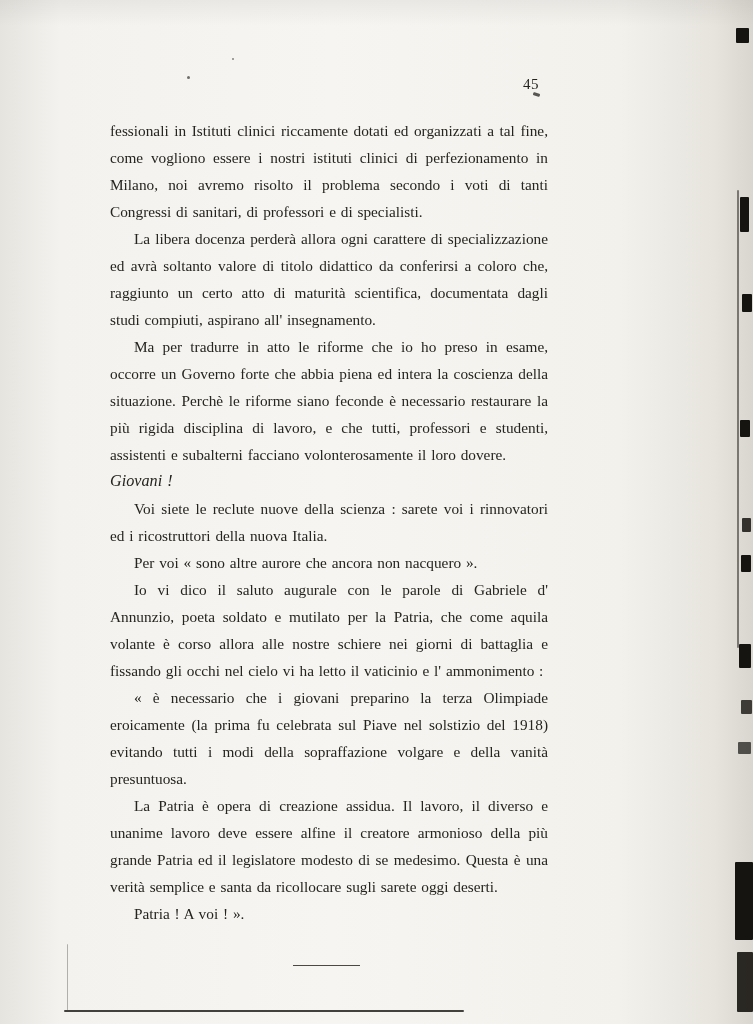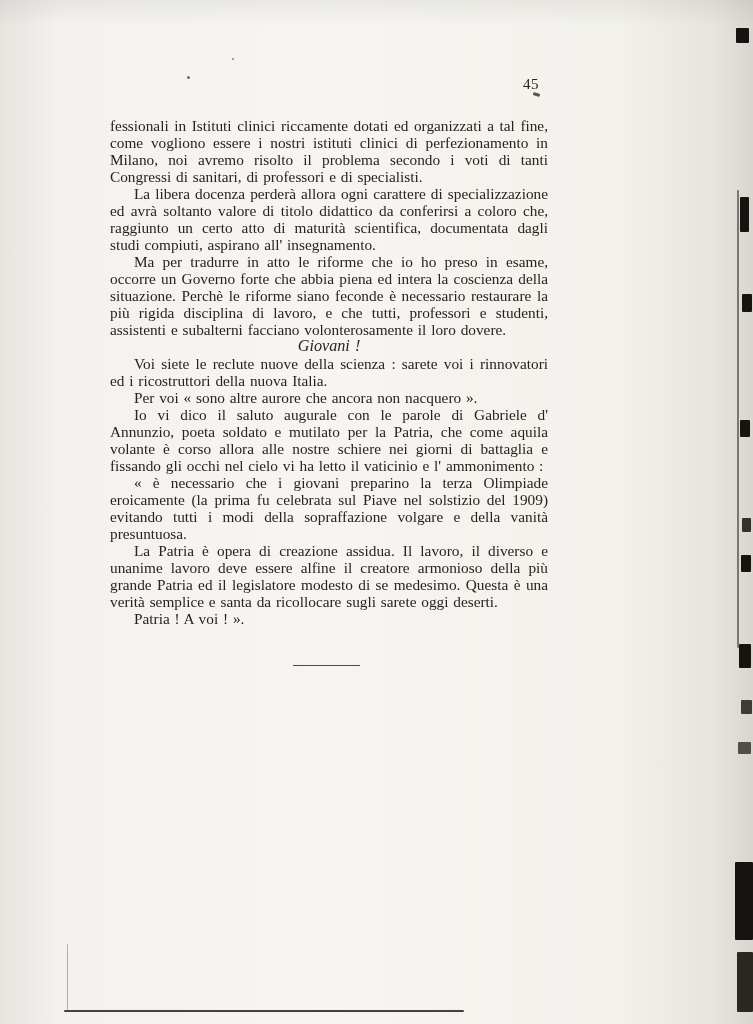--- a/index.html
+++ b/index.html
@@ -25,32 +25,32 @@
     left: 523px;
     font-size: 15px;
     letter-spacing: 0.5px;
   }
   .textblock {
     position: absolute;
     left: 110px;
     top: 117px;
     width: 438px;
     font-size: 15.3px;
-    line-height: 17px;
+    line-height: 27px;
     text-align: justify;
     word-spacing: 1px;
   }
   .textblock p { margin: 0; text-indent: 24px; }
   .textblock p.noindent { text-indent: 0; }
   .section-heading {
     margin: 33px 0 14px 62px;
     font-style: italic;
     font-size: 16.2px;
     text-indent: 0 !important;
-    text-align: center;
+    text-align: left;
     font-family: Liberation Serif, serif;
   }
   .end-rule {
     margin: 38px 0 0 183px;
     width: 67px;
     height: 0;
     border-top: 1.4px solid #4c4941;
   }
   
   .artifact {
@@ -86,21 +86,21 @@
 <div class="textblock">
   <p class="noindent">fessionali in Istituti clinici riccamente dotati ed organizzati a tal fine, come vogliono essere i nostri istituti clinici di perfezionamento in Milano, noi avremo risolto il problema secondo i voti di tanti Congressi di sanitari, di professori e di specialisti.</p>
   <p>La libera docenza perderà allora ogni carattere di specializzazione ed avrà soltanto valore di titolo didattico da conferirsi a coloro che, raggiunto un certo atto di maturità scientifica, documentata dagli studi compiuti,  aspirano all' insegnamento.</p>
   <p>Ma per tradurre in atto le riforme che io ho preso in esame, occorre un Governo forte che abbia piena ed intera la coscienza della situazione. Perchè le riforme siano feconde è  necessario restaurare la più rigida disciplina di lavoro, e che tutti, professori e studenti, assistenti e subalterni facciano volonterosamente il loro dovere.</p>
 
   <p class="section-heading">Giovani !</p>
 
   <p>Voi siete le reclute nuove della scienza : sarete voi i rinnovatori ed i ricostruttori della nuova Italia.</p>
   <p>Per voi « sono altre aurore che ancora non nacquero ».</p>
   <p>Io vi dico il saluto augurale con le parole di Gabriele d' Annunzio, poeta soldato e mutilato per la Patria, che come aquila volante è corso allora alle nostre schiere nei giorni di battaglia e fissando gli occhi nel cielo vi ha letto il vaticinio e l' ammonimento :</p>
-  <p>« è necessario che i giovani preparino la terza Olimpiade eroicamente (la prima fu celebrata sul Piave nel solstizio del 1909) evitando tutti i modi della sopraffazione volgare e della vanità presuntuosa.</p>
+  <p>« è necessario che i giovani preparino la terza Olimpiade eroicamente (la prima fu celebrata sul Piave nel solstizio del 1918) evitando tutti i modi della sopraffazione volgare e della vanità presuntuosa.</p>
   <p>La Patria è opera di creazione assidua. Il lavoro, il diverso e unanime lavoro deve essere alfine il creatore armonioso della più grande Patria ed il legislatore modesto di se medesimo. Questa è una verità semplice e santa da ricollocare sugli sarete oggi deserti.</p>
   <p>Patria !  A voi ! ».</p>
 
   <div class="end-rule"></div>
 </div>
 
 <div class="artifact a-corner"></div>
 <div class="artifact a-edge-line"></div>
 <div class="artifact a-b1"></div>
 <div class="artifact a-b2"></div>

